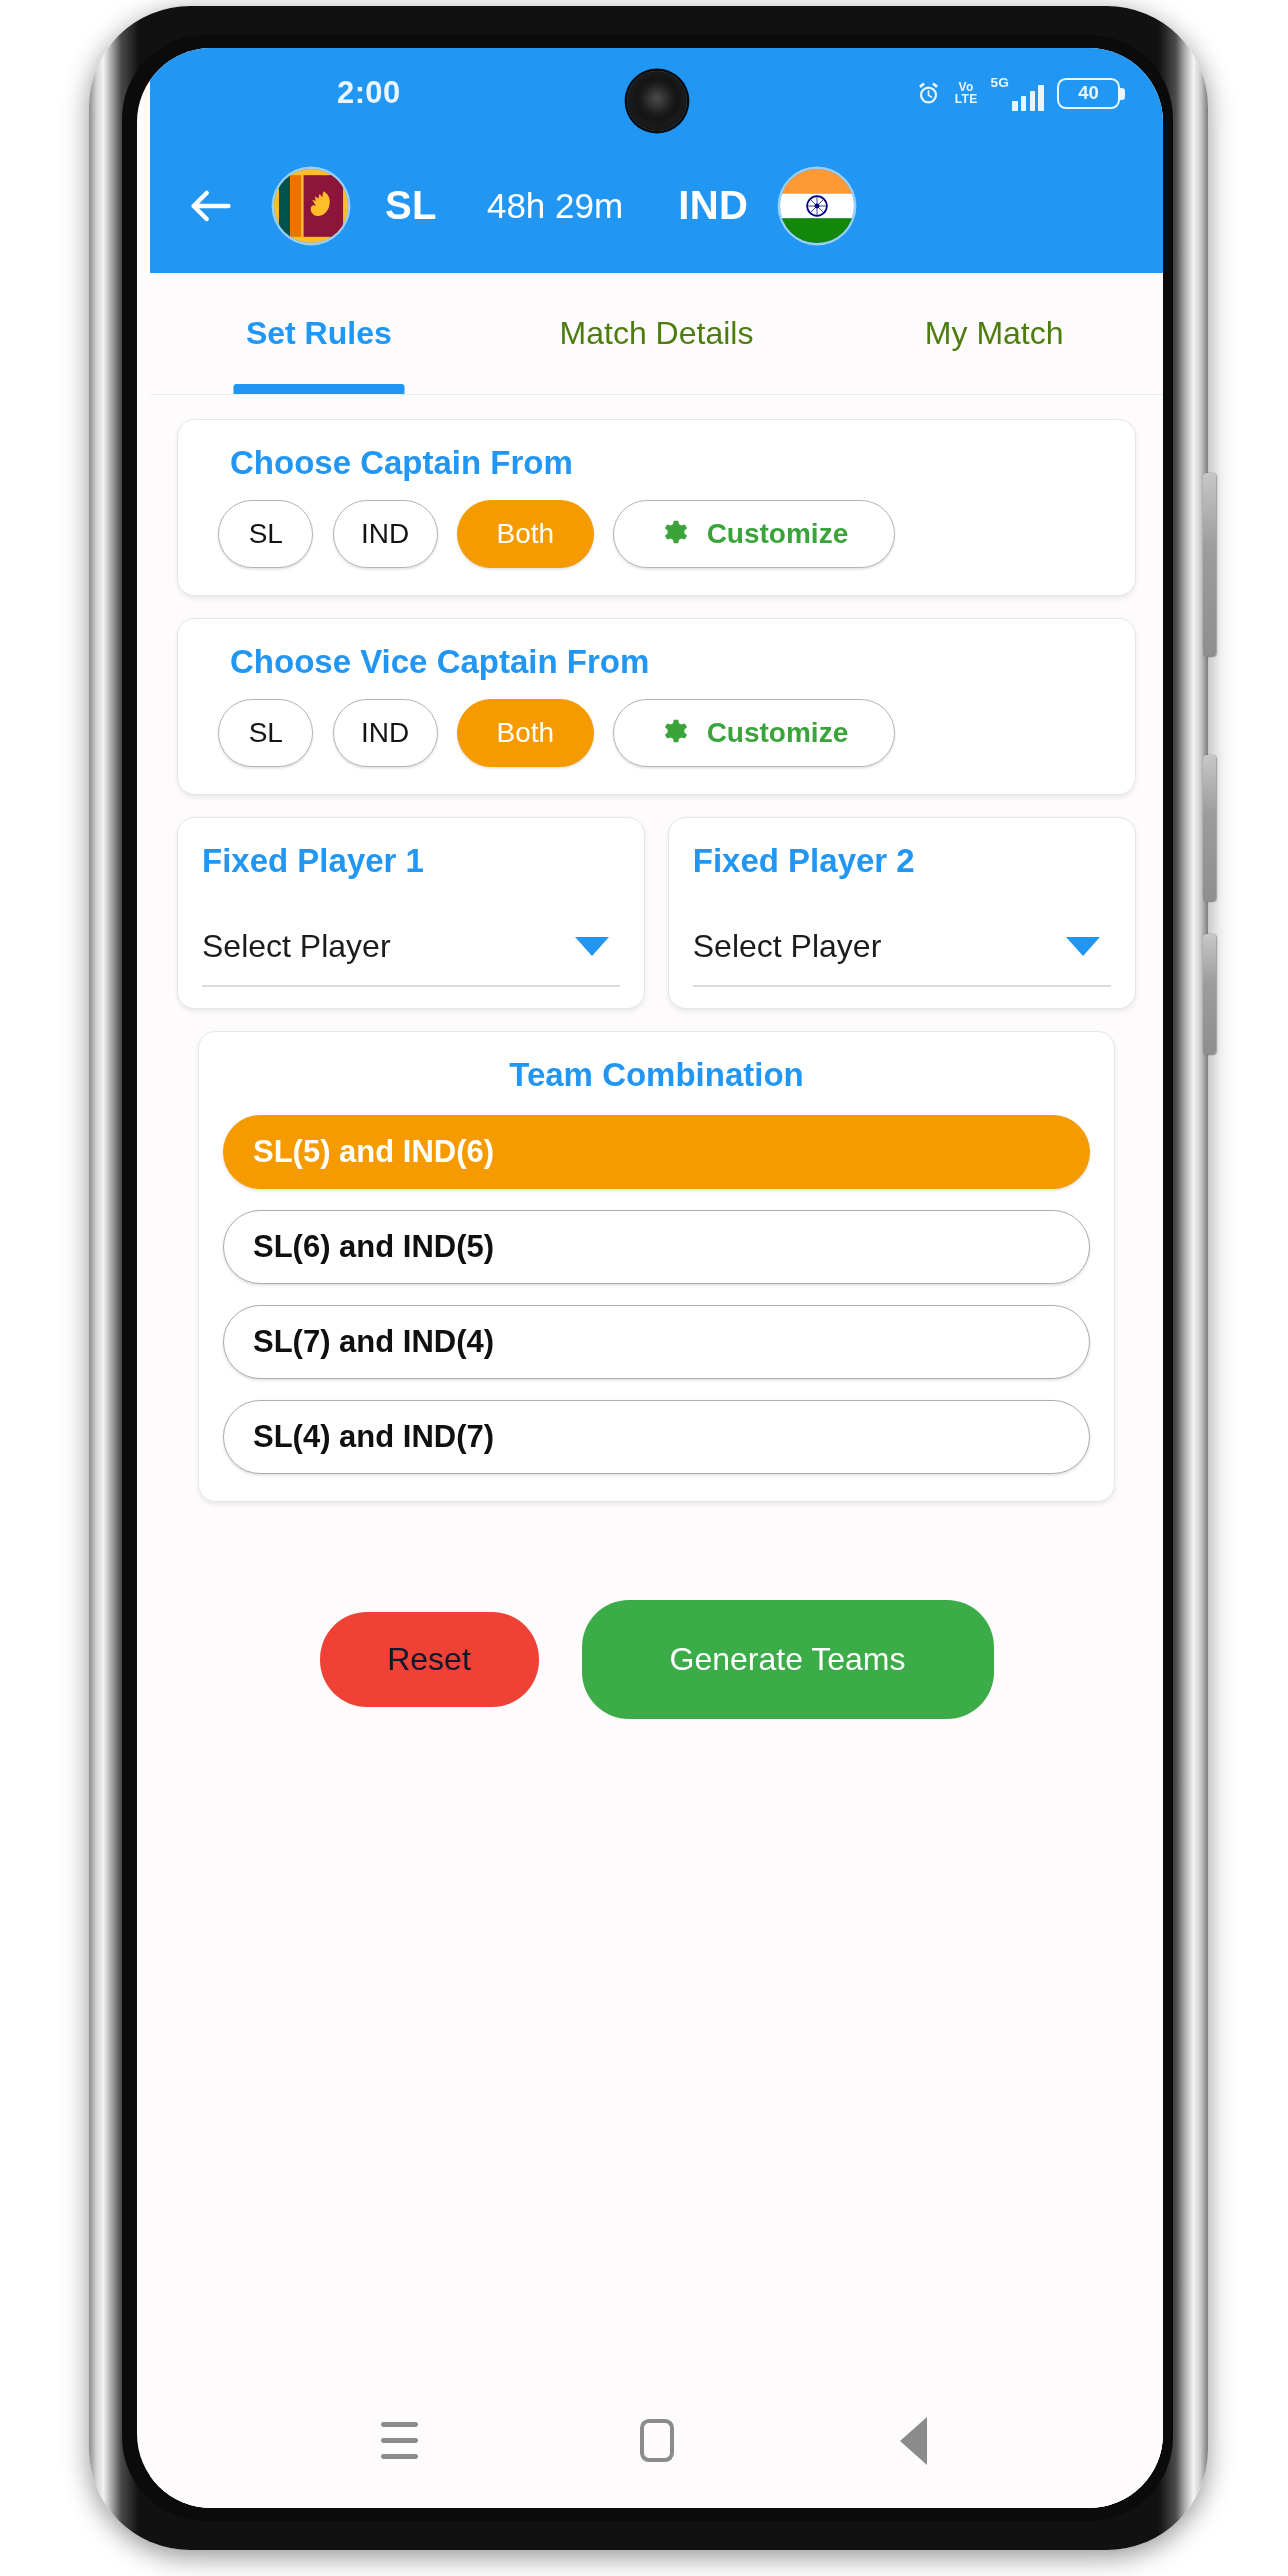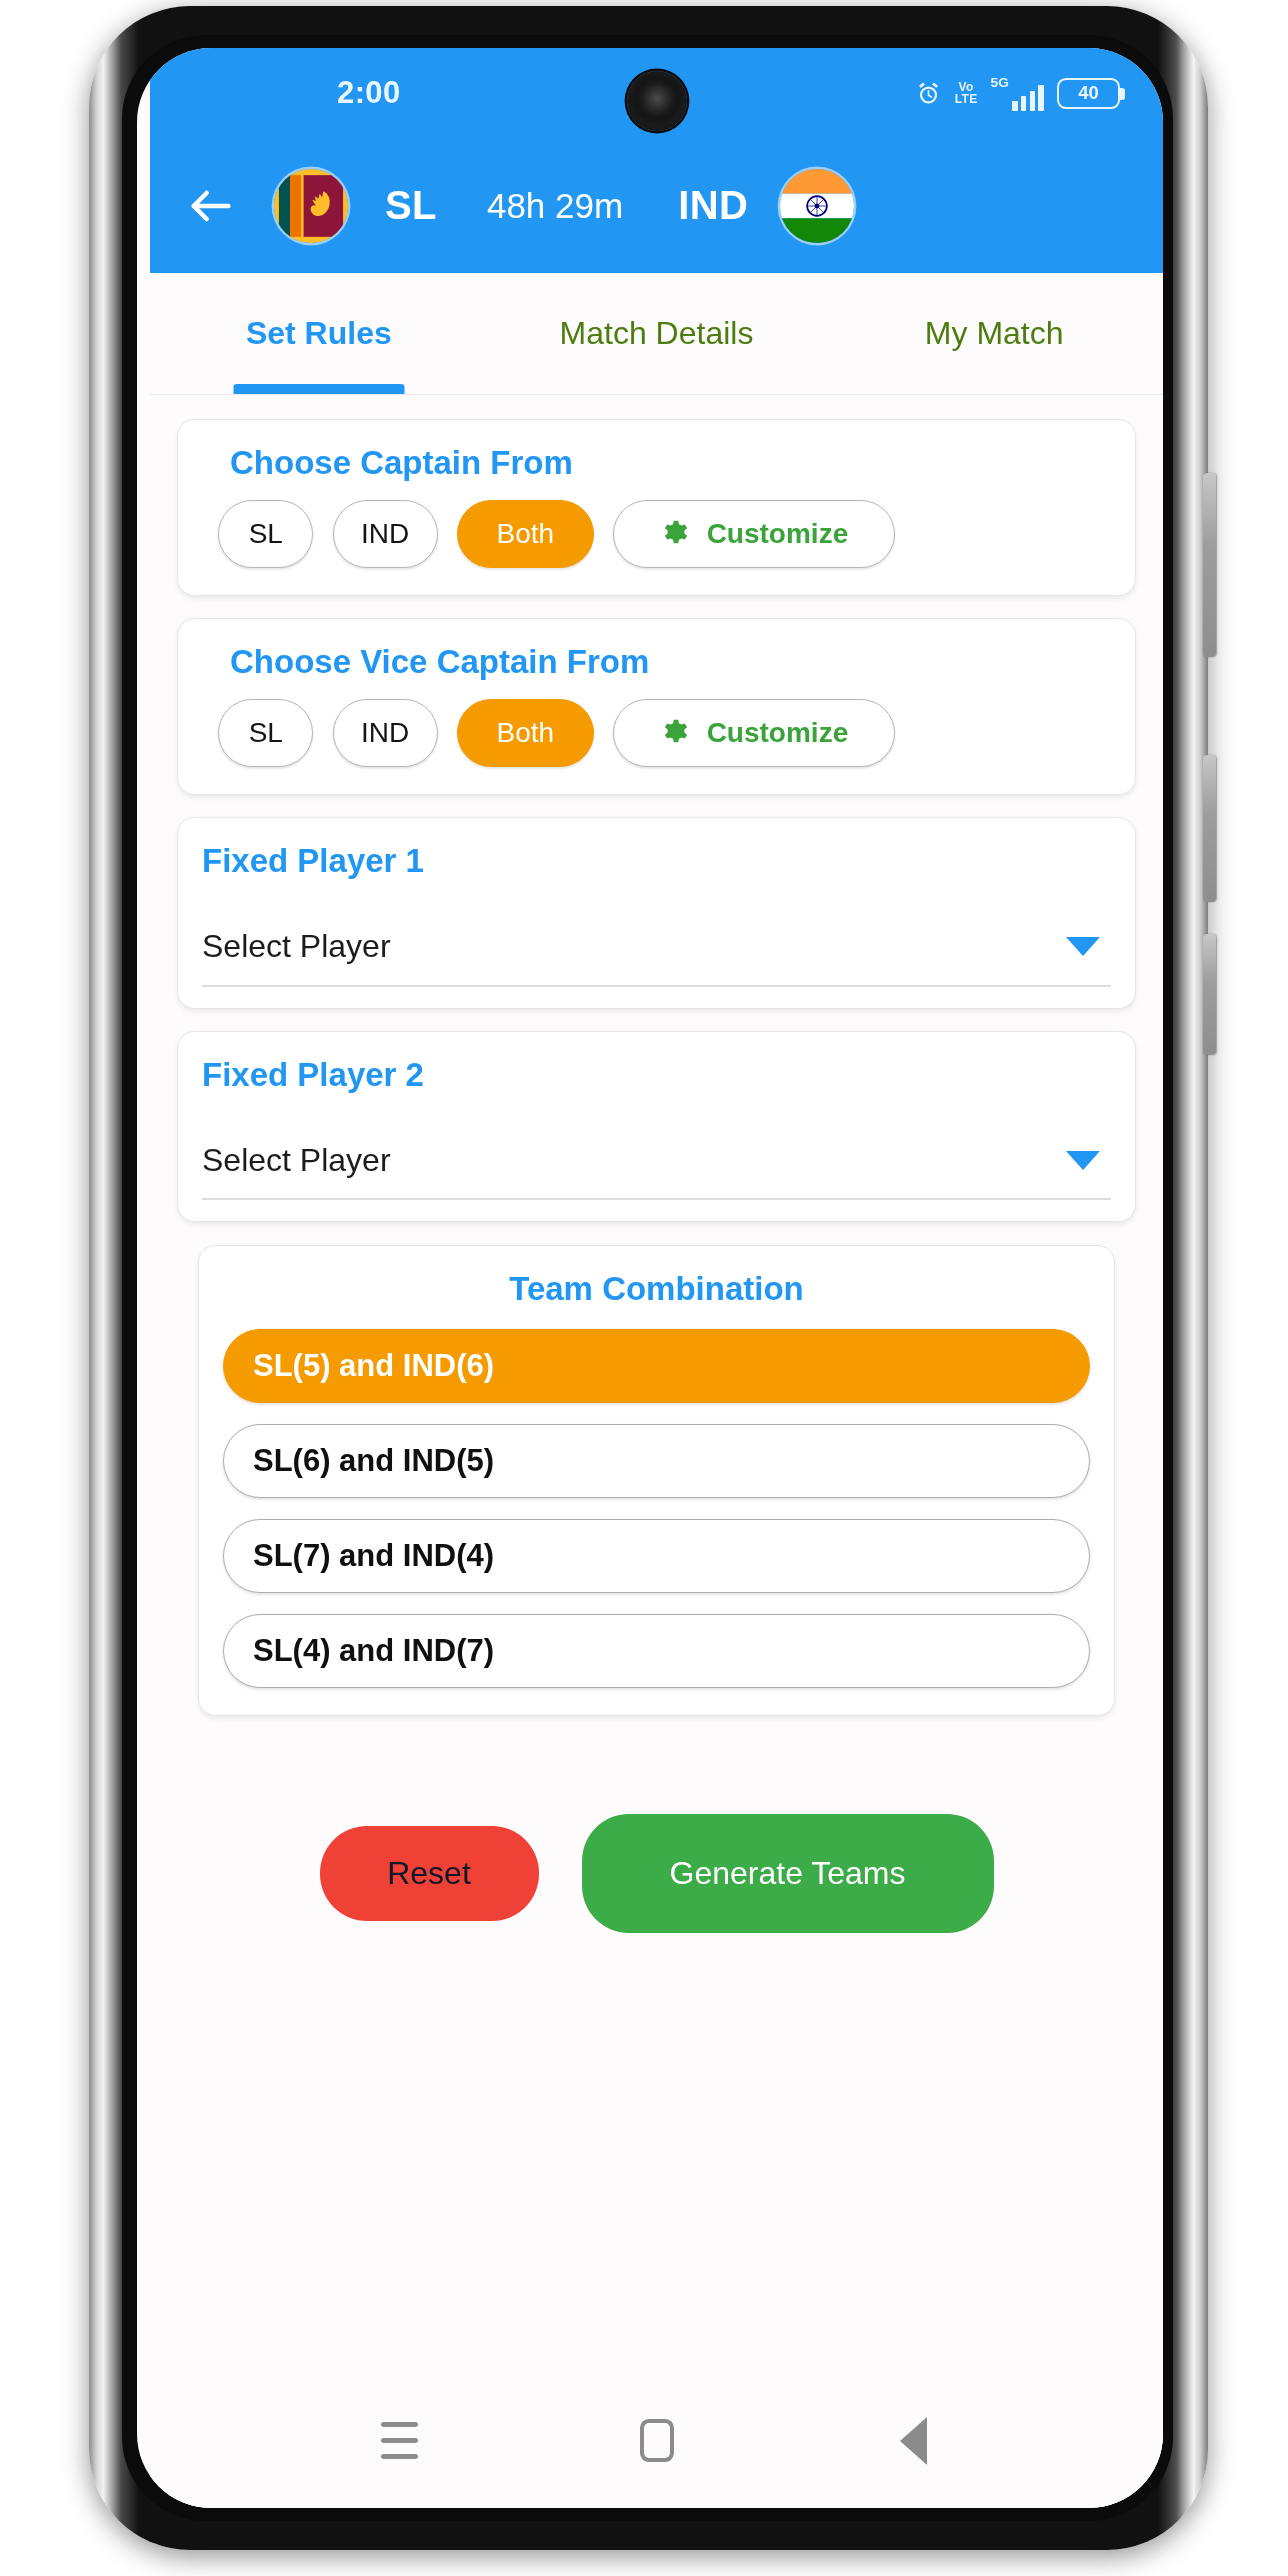--- a/index.html
+++ b/index.html
@@ -265,21 +265,21 @@
   .pill-custom {
     width: 282px;
     gap: 14.5px;
     color: #3aa33a;
     font-weight: 700;
     font-size: 28px;
   }
   .gear { width: 32px; height: 32px; flex:none; }
 
   
-  .fp-row { display: flex; gap: 22.5px; margin-bottom: 22.5px; flex-direction: column; }
+  .fp-row { display: flex; gap: 22.5px; margin-bottom: 22.5px; }
   .fp-card { flex: 1; padding: 24px 24px 21px 24px; }
   .fp-title {
     color: #2196f3;
     font-size: 33px;
     font-weight: 700;
     margin-bottom: 48px;
   }
   .fp-select {
     display: flex;
     align-items: center;

